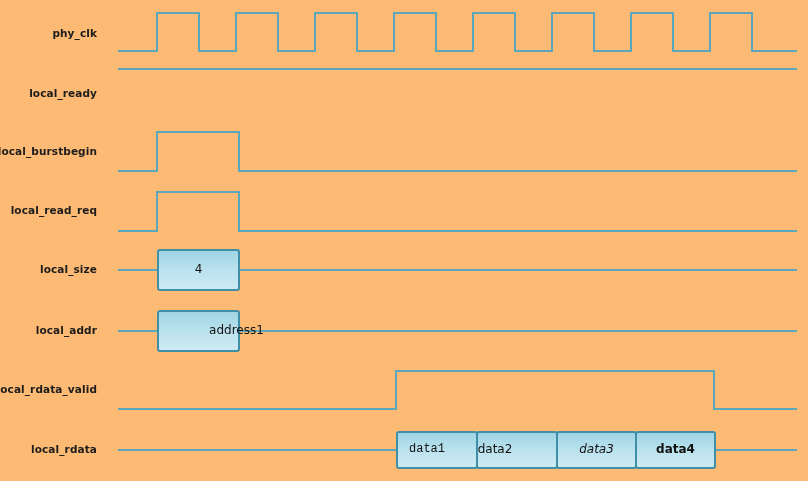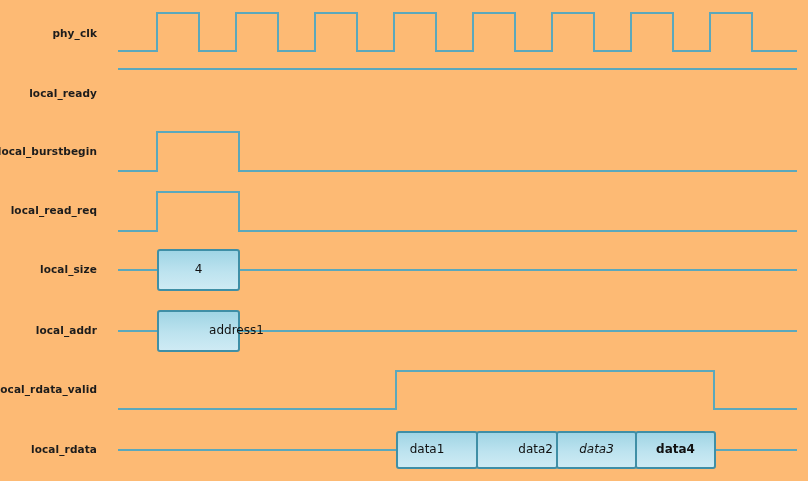--- a/index.html
+++ b/index.html
@@ -87,18 +87,18 @@
       <div class="sig-label" style="right: 711px; top: 146px; width: 200px;">local_burstbegin</div>
       <div class="sig-label" style="right: 711px; top: 205px; width: 200px;">local_read_req</div>
       <div class="sig-label" style="right: 711px; top: 264px; width: 200px;">local_size</div>
       <div class="sig-label" style="right: 711px; top: 325px; width: 200px;">local_addr</div>
       <div class="sig-label" style="right: 711px; top: 384px; width: 200px;">local_rdata_valid</div>
       <div class="sig-label" style="right: 711px; top: 444px; width: 200px;">local_rdata</div>
     </div>
   <div id="boxtext-layer">
       <div class="box-text" style="left: 158px; width: 81px; top: 263px;">4</div>
       <div class="box-text" style="left: 158px; width: 81px; top: 324px; margin-left: 38px;">address1</div>
-      <div class="box-text" style="left: 397px; width: 60px; top: 443px;">data1</div>
-      <div class="box-text" style="left: 477px; width: 76px; top: 443px; text-align: right;">data2</div>
+      <div class="box-text" style="left: 397px; width: 60px; top: 443px; font-family: Liberation Mono, monospace;">data1</div>
+      <div class="box-text" style="left: 457px; width: 76px; top: 443px;">data2</div>
       <div class="box-text" style="left: 557px; width: 79px; top: 443px; font-style: italic;">data3</div>
       <div class="box-text" style="left: 636px; width: 79px; top: 443px; font-weight: bold;">data4</div>
     </div>
 </div>
 
 </body></html>

